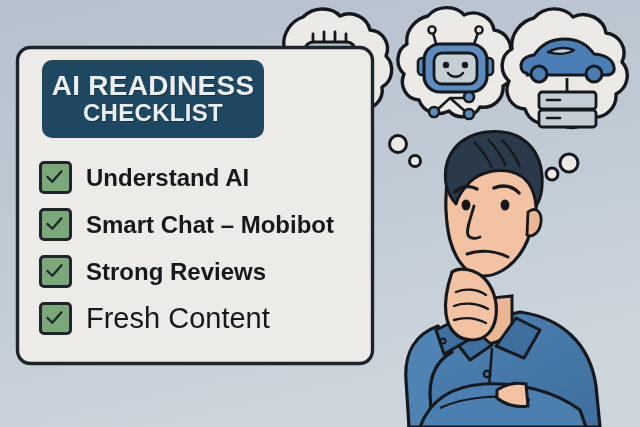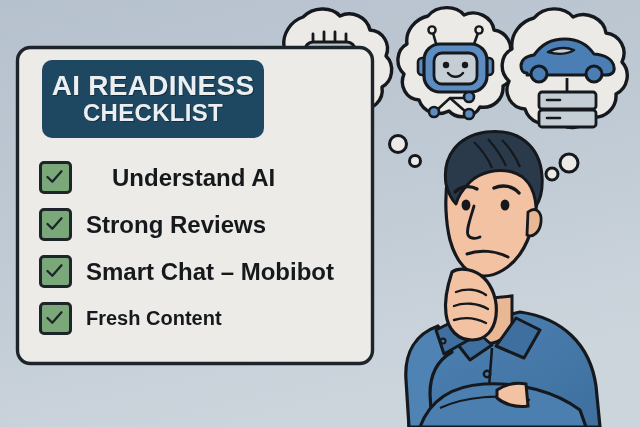--- a/index.html
+++ b/index.html
@@ -219,51 +219,51 @@
 
     <div style="position:absolute;left:22px;top:107px;width:330px;">
 
       <div class="row" style="display:flex;align-items:center;gap:14px;height:47px;">
         <span style="width:27px;height:27px;flex:none;background:#7aa878;border:3px solid #1d252b;
                      border-radius:5px;position:relative;">
           <svg width="21" height="21" viewBox="0 0 24 24" style="position:absolute;left:2px;top:2px;">
             <path d="M4 12.5 L9.5 18 L20 6" fill="none" stroke="#1d252b" stroke-width="2.6" stroke-linecap="round" stroke-linejoin="round"></path>
           </svg>
         </span>
-        <span style="color:#16191c;font-size:24px;font-weight:bold;white-space:nowrap;margin-left:26px;">Understand AI</span>
+        <span style="color:#16191c;font-size:24px;font-weight:bold;white-space:nowrap;">Understand AI</span>
+      </div>
+
+      <div class="row" style="display:flex;align-items:center;gap:14px;height:47px;">
+        <span style="width:27px;height:27px;flex:none;background:#7aa878;border:3px solid #1d252b;
+                     border-radius:5px;position:relative;">
+          <svg width="21" height="21" viewBox="0 0 24 24" style="position:absolute;left:2px;top:2px;">
+            <path d="M4 12.5 L9.5 18 L20 6" fill="none" stroke="#1d252b" stroke-width="2.6" stroke-linecap="round" stroke-linejoin="round"></path>
+          </svg>
+        </span>
+        <span style="color:#16191c;font-size:24px;font-weight:bold;white-space:nowrap;">Smart Chat – Mobibot</span>
       </div>
 
       <div class="row" style="display:flex;align-items:center;gap:14px;height:47px;">
         <span style="width:27px;height:27px;flex:none;background:#7aa878;border:3px solid #1d252b;
                      border-radius:5px;position:relative;">
           <svg width="21" height="21" viewBox="0 0 24 24" style="position:absolute;left:2px;top:2px;">
             <path d="M4 12.5 L9.5 18 L20 6" fill="none" stroke="#1d252b" stroke-width="2.6" stroke-linecap="round" stroke-linejoin="round"></path>
           </svg>
         </span>
         <span style="color:#16191c;font-size:24px;font-weight:bold;white-space:nowrap;">Strong Reviews</span>
       </div>
 
       <div class="row" style="display:flex;align-items:center;gap:14px;height:47px;">
         <span style="width:27px;height:27px;flex:none;background:#7aa878;border:3px solid #1d252b;
                      border-radius:5px;position:relative;">
           <svg width="21" height="21" viewBox="0 0 24 24" style="position:absolute;left:2px;top:2px;">
             <path d="M4 12.5 L9.5 18 L20 6" fill="none" stroke="#1d252b" stroke-width="2.6" stroke-linecap="round" stroke-linejoin="round"></path>
           </svg>
         </span>
-        <span style="color:#16191c;font-size:24px;font-weight:bold;white-space:nowrap;">Smart Chat – Mobibot</span>
-      </div>
-
-      <div class="row" style="display:flex;align-items:center;gap:14px;height:47px;">
-        <span style="width:27px;height:27px;flex:none;background:#7aa878;border:3px solid #1d252b;
-                     border-radius:5px;position:relative;">
-          <svg width="21" height="21" viewBox="0 0 24 24" style="position:absolute;left:2px;top:2px;">
-            <path d="M4 12.5 L9.5 18 L20 6" fill="none" stroke="#1d252b" stroke-width="2.6" stroke-linecap="round" stroke-linejoin="round"></path>
-          </svg>
-        </span>
-        <span style="color:#16191c;font-size:20px;font-weight:bold;white-space:nowrap;">Fresh Content</span>
+        <span style="color:#16191c;font-size:29px;font-weight:normal;white-space:nowrap;">Fresh Content</span>
       </div>
     </div>
   </div>
 
   <div class="hit" id="b1-hit"></div>
   <div class="hit" id="b2-hit"></div>
   <div class="hit" id="b3-hit"></div>
   <div class="hit" id="person-hit"></div>
 
   <span class="sr">Microprocessor chip with brain and AI label</span>

